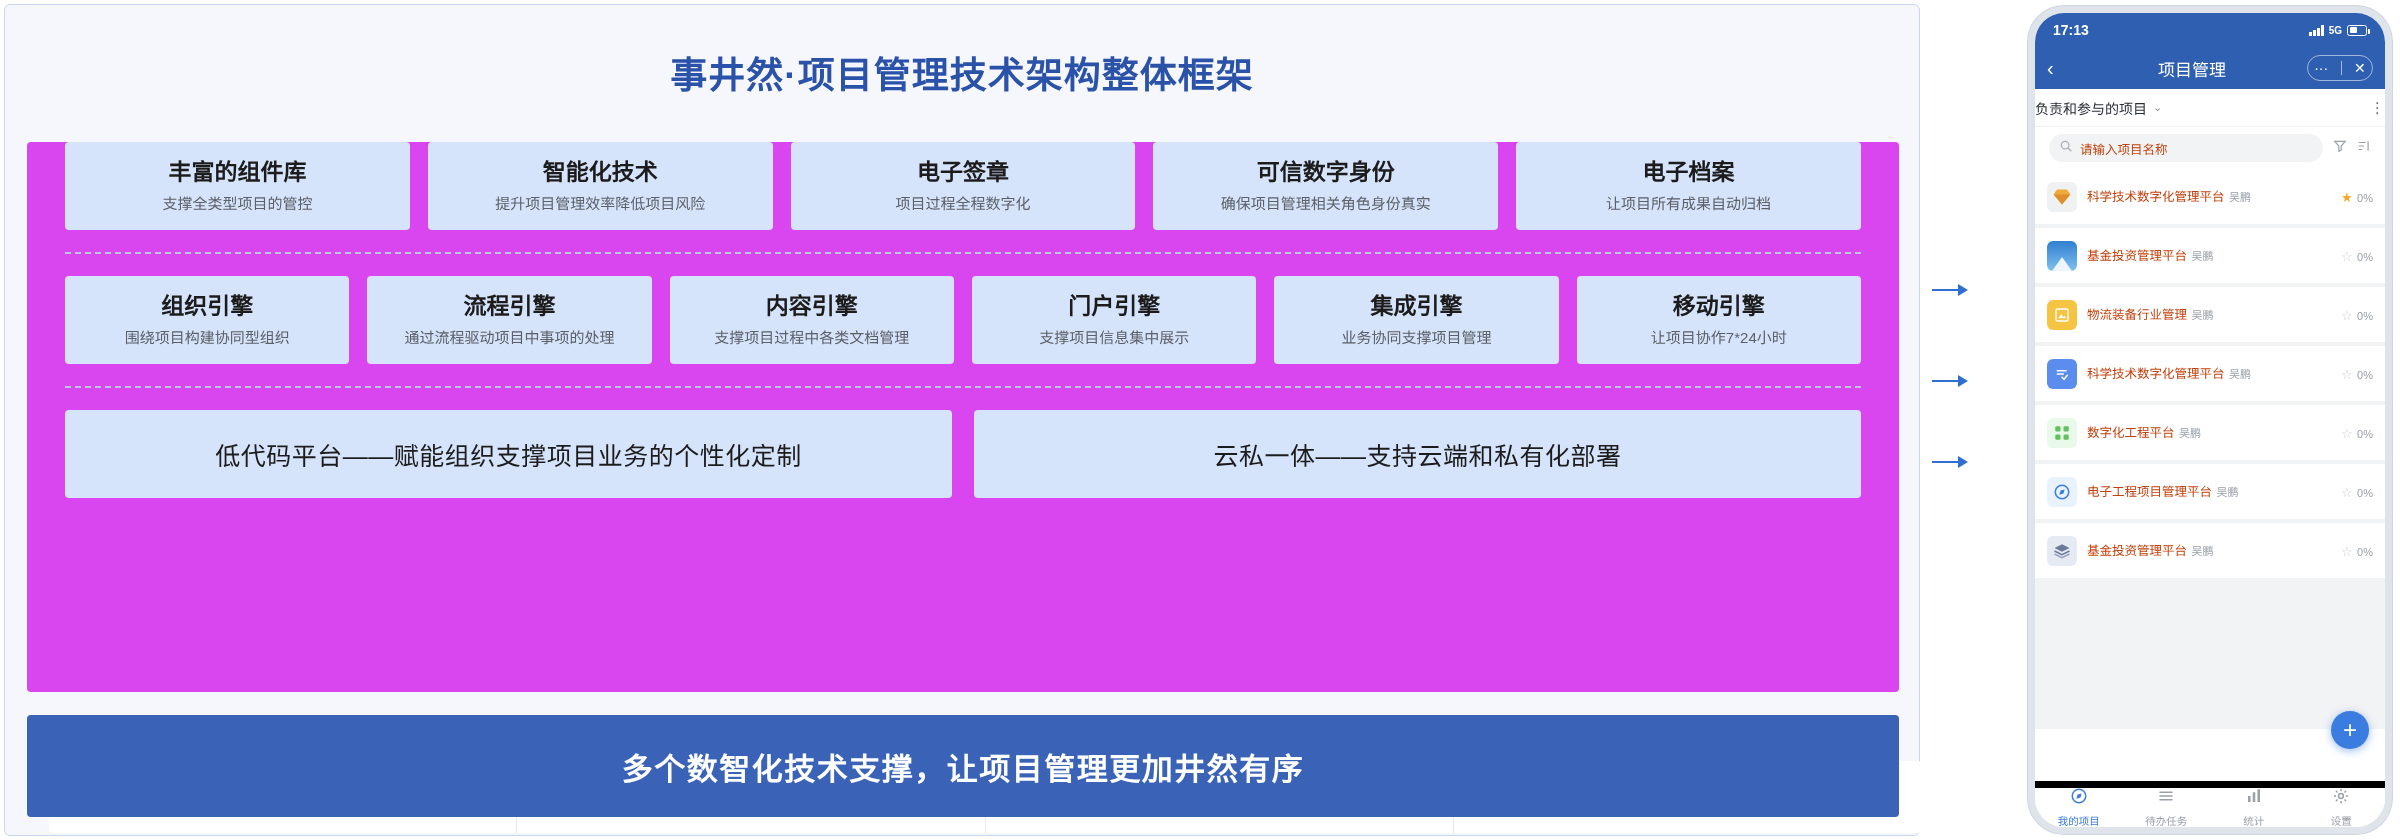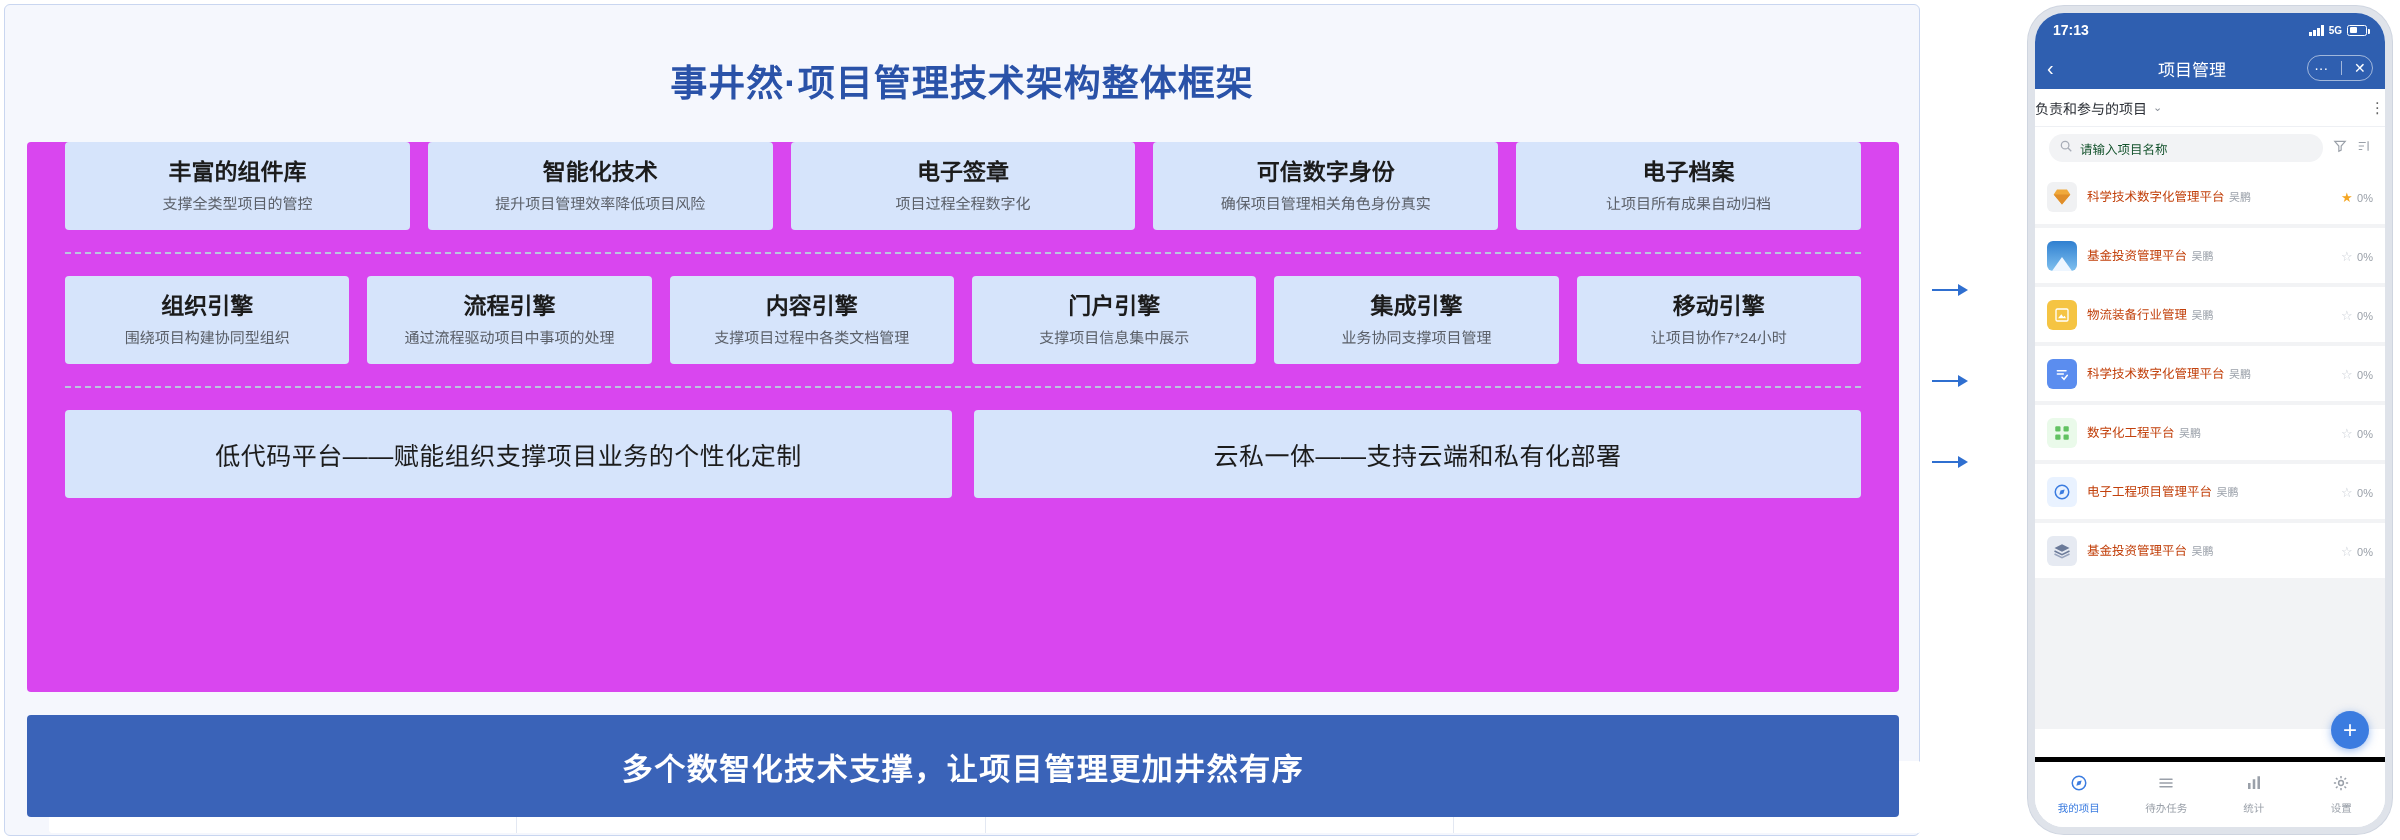--- a/index.html
+++ b/index.html
@@ -12,21 +12,21 @@
   }
   .stage { position: relative; width: 2400px; height: 840px; background:#fff; }
 
   
   .diagram {
     position: absolute; left: 4px; top: 4px;
     width: 1916px; height: 832px;
     background: #f5f7fd;
     border: 1px solid #c9d6f0;
     border-radius: 6px;
-    padding: 8px;
+    padding: 0;
   }
   .diagram-title {
     text-align: center;
     color: #2a52a8;
     font-size: 37px;
     font-weight: bold;
     letter-spacing: 1px;
     padding-top: 40px;
     padding-bottom: 10px;
   }
@@ -180,21 +180,21 @@
   .dots-v { font-size: 15px; color:#666; letter-spacing:0; line-height:6px; }
 
   .search-row {
     height: 42px; background:#fff; display:flex; align-items:center;
     gap: 10px; padding: 0 14px;
   }
   .search-box {
     flex:1; height: 28px; background:#f2f3f5; border-radius: 14px;
     display:flex; align-items:center; gap:7px; padding: 0 10px;
   }
-  .search-ph { font-size: 12.5px; color:#14532d; }
+  .search-ph { font-size: 12.5px; color:#c2410c; }
   .ico-sm { width:14px; height:14px; flex:none; }
 
   .list { background:#f2f3f5; height: 560px; overflow:hidden; }
   .list-item {
     background:#fff; height: 55px; margin-bottom: 4px;
     display:flex; align-items:center; padding: 0 12px; gap: 10px;
   }
   .thumb { width: 30px; height: 30px; border-radius: 6px; flex:none; }
   .li-main { flex:1; min-width:0; }
   .li-title { font-size: 12.5px; color:#c2410c; line-height:1.35; white-space:nowrap; overflow:hidden; text-overflow:ellipsis; }
@@ -207,22 +207,22 @@
 
   .fab {
     position:absolute; right: 16px; bottom: 78px;
     width: 38px; height: 38px; border-radius: 50%;
     background: #3b7ce0; color:#fff;
     display:flex; align-items:center; justify-content:center;
     font-size: 24px; line-height:1;
     box-shadow: 0 2px 8px rgba(59,124,224,.5);
   }
   .tabbar {
-    position:absolute; left:0; right:0; bottom:0; height: 70px;
-    background:#fff; border-top: 5px solid #000000;
+    position:absolute; left:0; right:0; bottom:0; height: 46px;
+    background:#fff; border-top: 7px solid #000000;
     display:flex;
   }
   .tab { flex:1; display:flex; flex-direction:column; align-items:center; justify-content:center; gap:4px; }
   .tab-lbl { font-size: 10.5px; color:#9aa0a9; }
   .tab.active .tab-lbl { color:#3b7ce0; }
 </style>
 </head>
 <body>
 
 <div class="stage">

